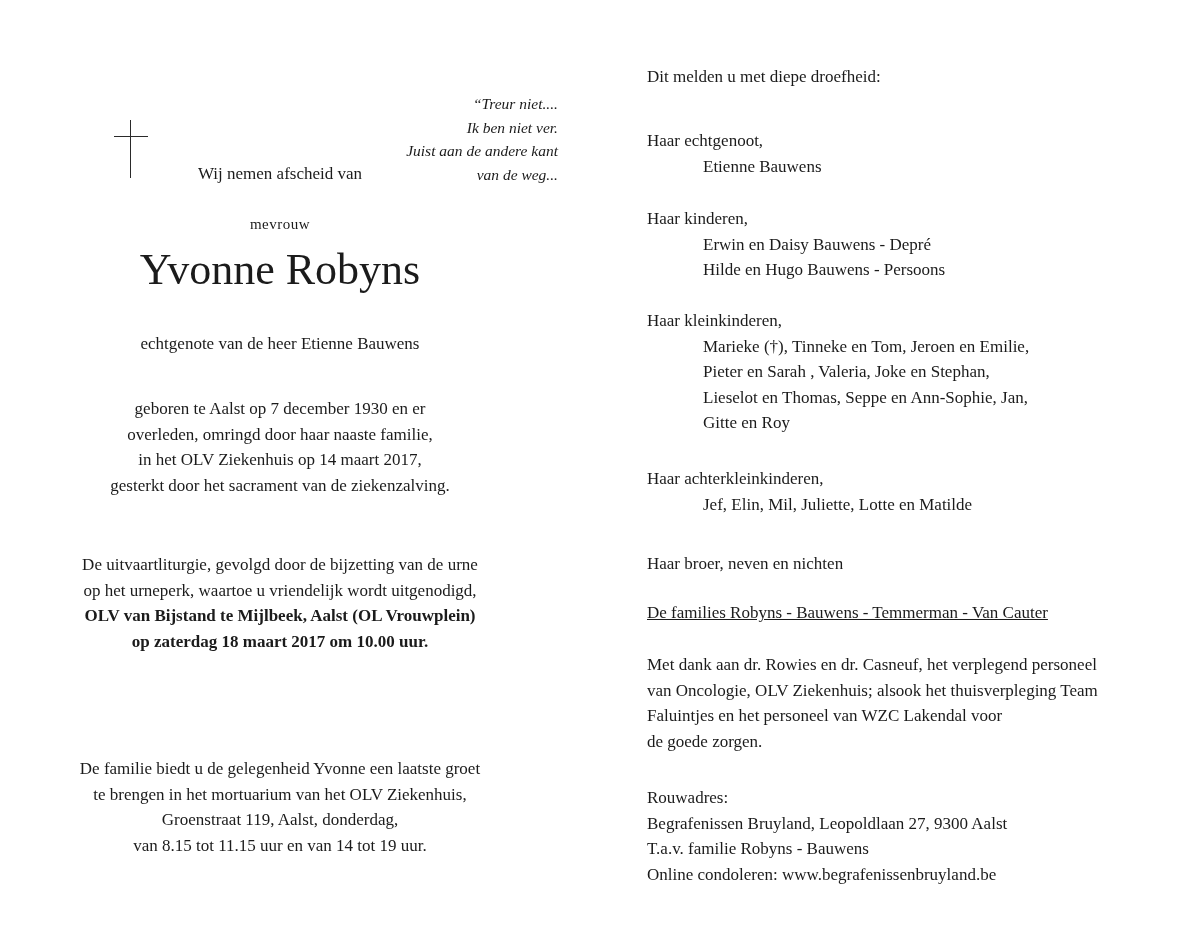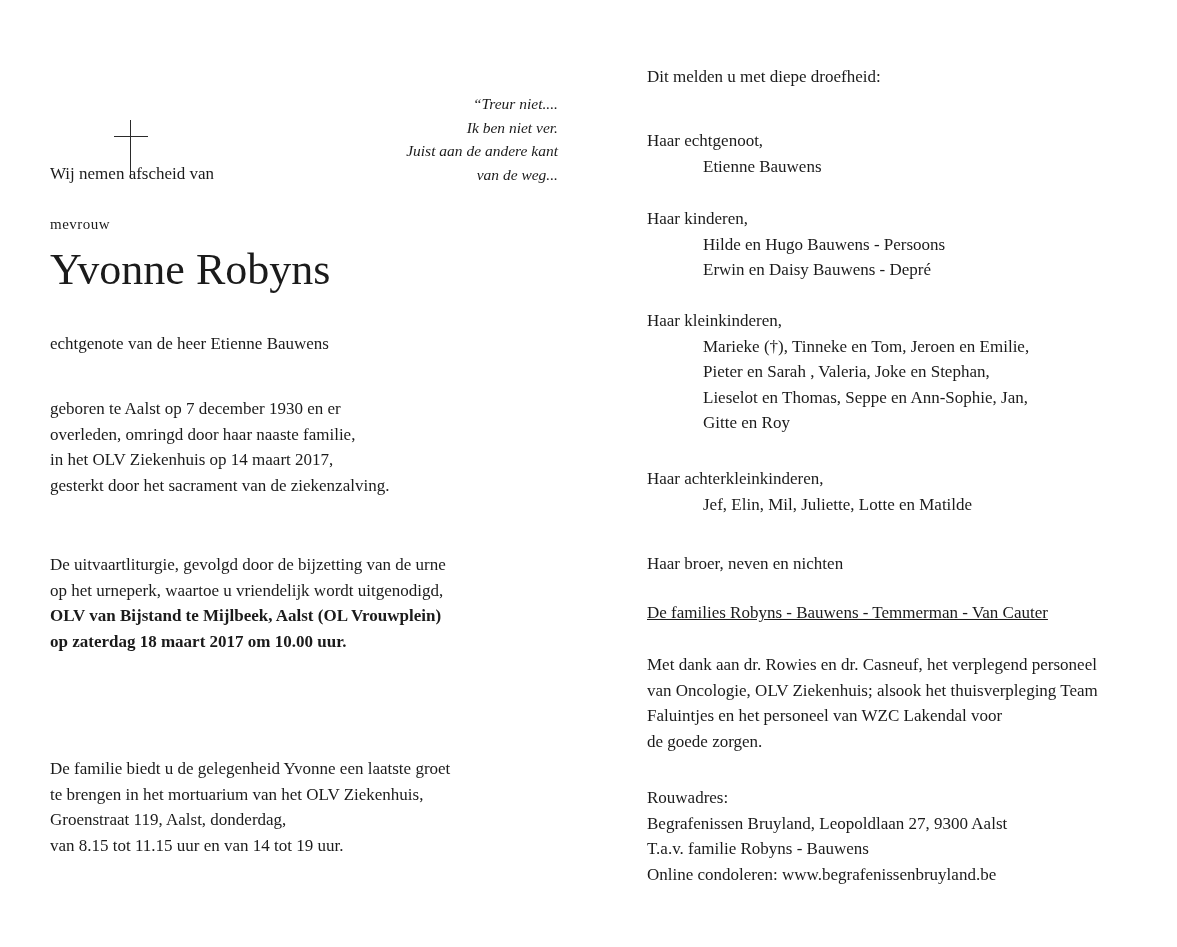--- a/index.html
+++ b/index.html
@@ -5,21 +5,21 @@
   html,body { margin:0; padding:0; background:#ffffff; }
   body {
     width:1177px; height:947px;
     font-family:"Liberation Serif","DejaVu Serif",serif;
     color:#1b1b1b;
   }
   .page { position:relative; width:1177px; height:947px; background:#ffffff; overflow:hidden; }
   .line { white-space:nowrap; }
 
   
-  .lp { position:absolute; left:50px; width:460px; text-align:left; font-size:17px; }
+  .lp { position:absolute; left:50px; width:460px; text-align:center; font-size:17px; }
   .poem {
     position:absolute; top:47px; left:258px; width:300px;
     text-align:right; font-style:italic; font-size:15.5px; line-height:23.5px;margin-top:45px;
   }
   .cross { position:absolute; left:0; top:0; }
   .cross .v { position:absolute; left:130px; top:120px; width:1px; height:58px; background:#2a2a2a; }
   .cross .h { position:absolute; left:114px; top:136px; width:34px; height:1px; background:#2a2a2a; }
   .intro      { top:164px; }
   .salutation { top:216px; font-size:15px; letter-spacing:0.5px; }
   .name       { top:244px; font-size:44px; }
@@ -92,22 +92,22 @@
   <div class="rp sec1">
     <div class="line">Haar echtgenoot,</div>
     <div class="names">
       <div class="line">Etienne Bauwens</div>
     </div>
   </div>
 
   <div class="rp sec2">
     <div class="line">Haar kinderen,</div>
     <div class="names">
+      <div class="line">Erwin en Daisy Bauwens - Depré</div>
       <div class="line">Hilde en Hugo Bauwens - Persoons</div>
-      <div class="line">Erwin en Daisy Bauwens - Depré</div>
     </div>
   </div>
 
   <div class="rp sec3">
     <div class="line">Haar kleinkinderen,</div>
     <div class="names">
       <div class="line">Marieke (†), Tinneke en Tom, Jeroen en Emilie,</div>
       <div class="line">Pieter en Sarah , Valeria, Joke en Stephan,</div>
       <div class="line">Lieselot en Thomas, Seppe en Ann-Sophie, Jan,</div>
       <div class="line">Gitte en Roy</div>

